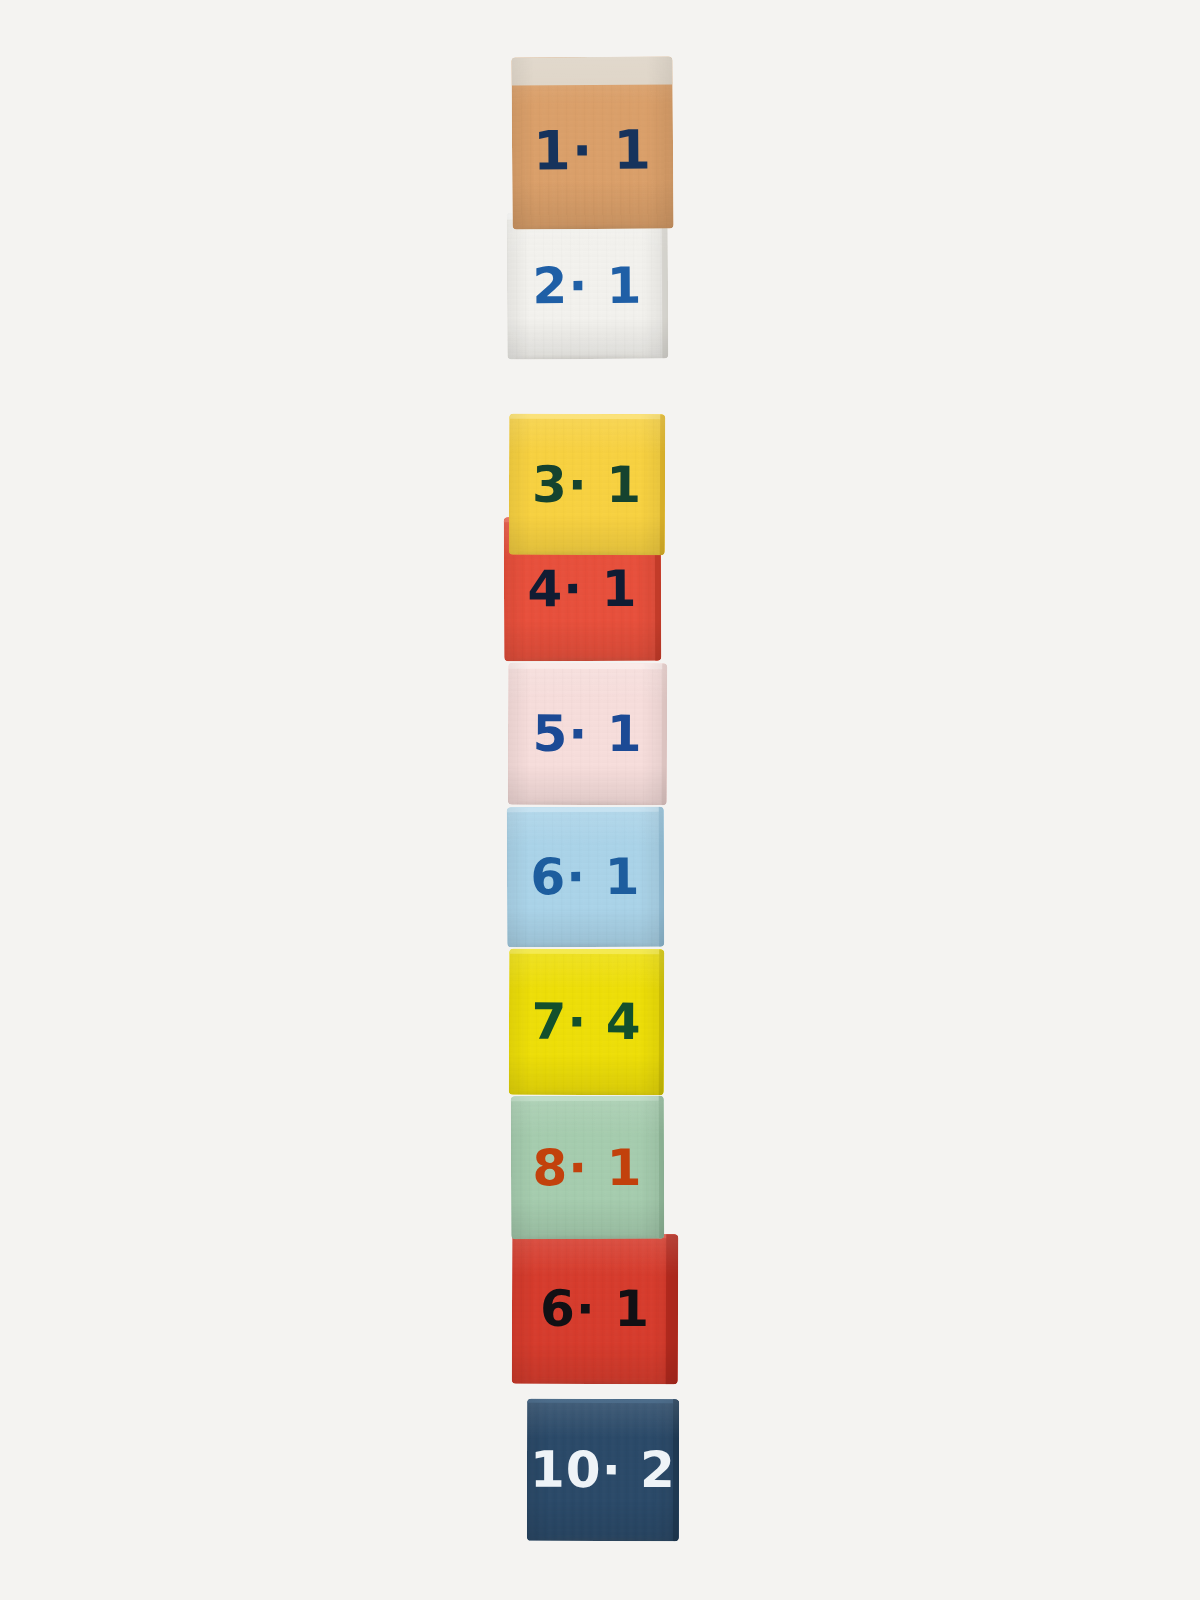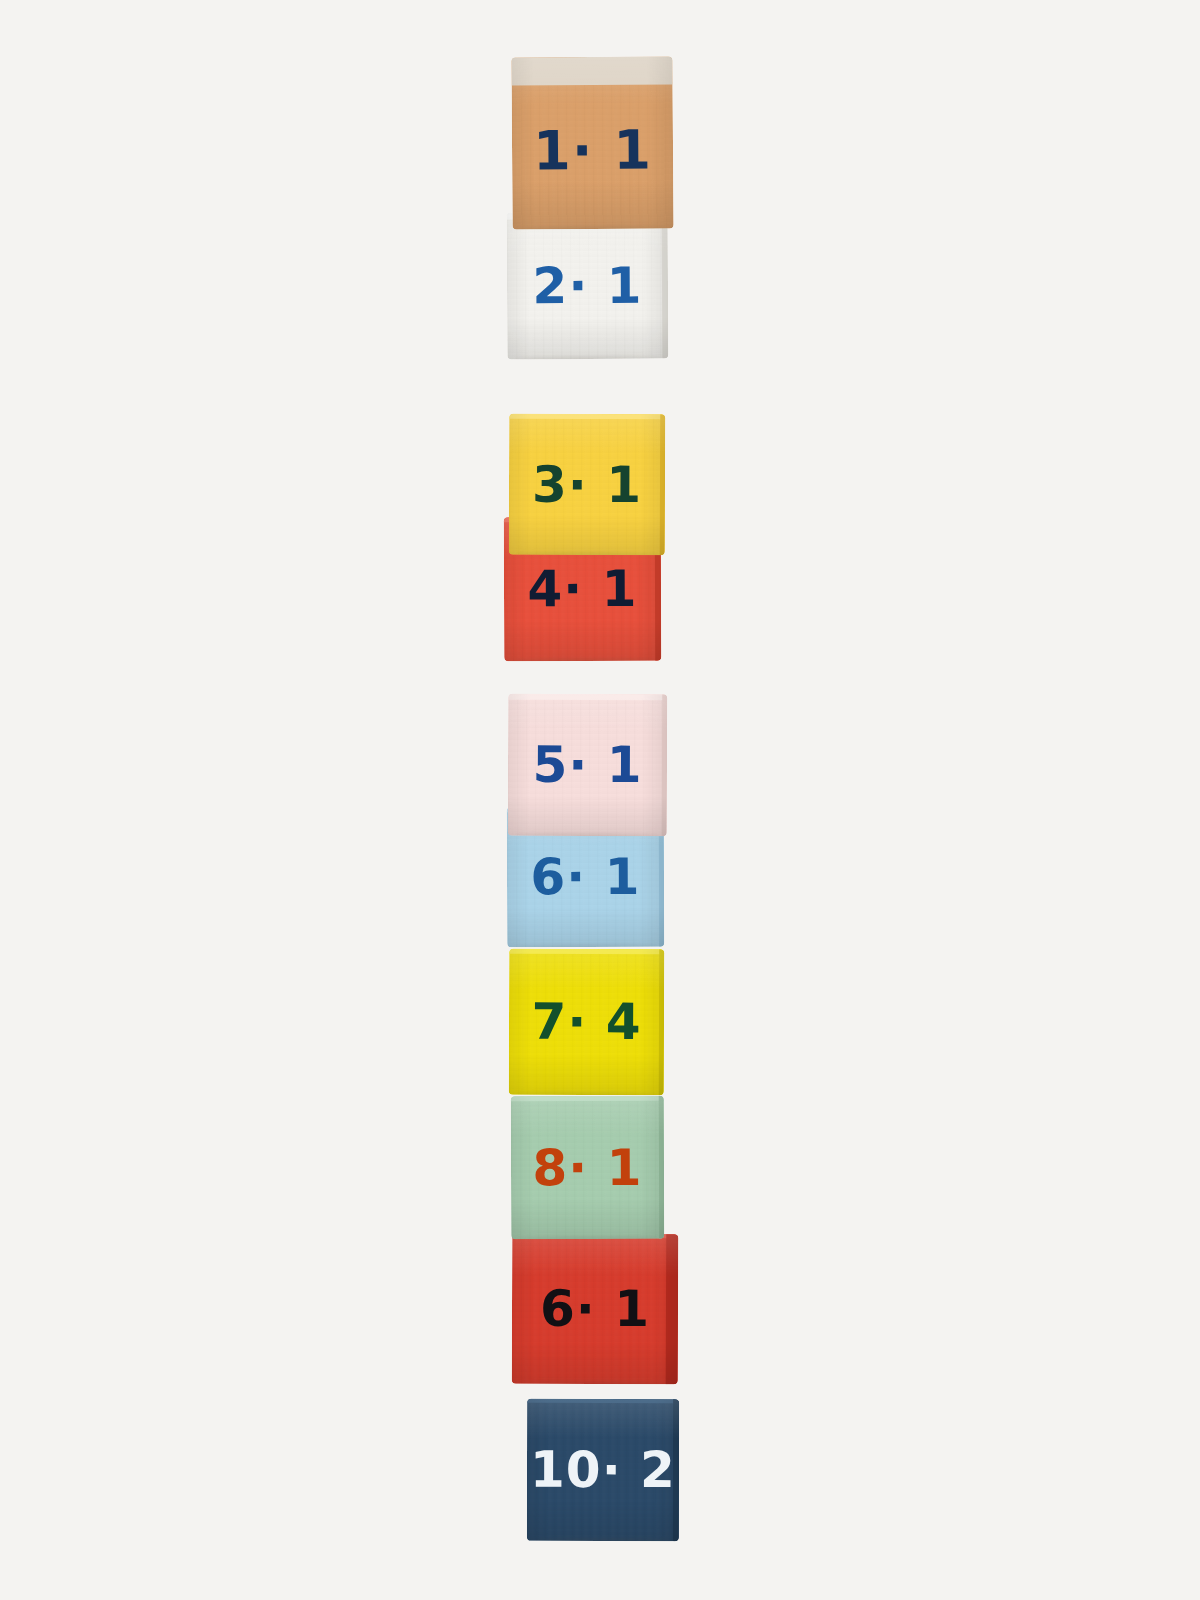--- a/index.html
+++ b/index.html
@@ -149,21 +149,21 @@
     </div>
     <div class="block" style="left: 504px; top: 517px; width: 157px; height: 144px; transform: rotate(-0.2deg); z-index: 97;">
       <div class="face" style="background: rgb(232, 80, 60);"></div>
       <div class="grain"></div>
       <div class="top-face" style="height: 5px; background: rgb(239, 106, 85);"></div>
       <div class="side-face" style="width: 6px; background: rgb(207, 63, 44);"></div>
       <div class="shade"></div>
       <span class="label" style="color: rgb(16, 28, 51); font-size: 50px;">4· 1</span>
       <div class="contact"></div>
     </div>
-    <div class="block" style="left: 508px; top: 694px; width: 159px; height: 142px; transform: rotate(0.2deg); z-index: 96;">
+    <div class="block" style="left: 508px; top: 663px; width: 159px; height: 142px; transform: rotate(0.2deg); z-index: 96;">
       <div class="face" style="background: rgb(247, 222, 220);"></div>
       <div class="grain"></div>
       <div class="top-face" style="height: 6px; background: rgb(250, 233, 231);"></div>
       <div class="side-face" style="width: 5px; background: rgb(234, 208, 205);"></div>
       <div class="shade"></div>
       <span class="label" style="color: rgb(28, 74, 149); font-size: 50px;">5· 1</span>
       <div class="contact"></div>
     </div>
     <div class="block" style="left: 507px; top: 807px; width: 157px; height: 140px; transform: rotate(-0.2deg); z-index: 95;">
       <div class="face" style="background: rgb(171, 212, 233);"></div>

